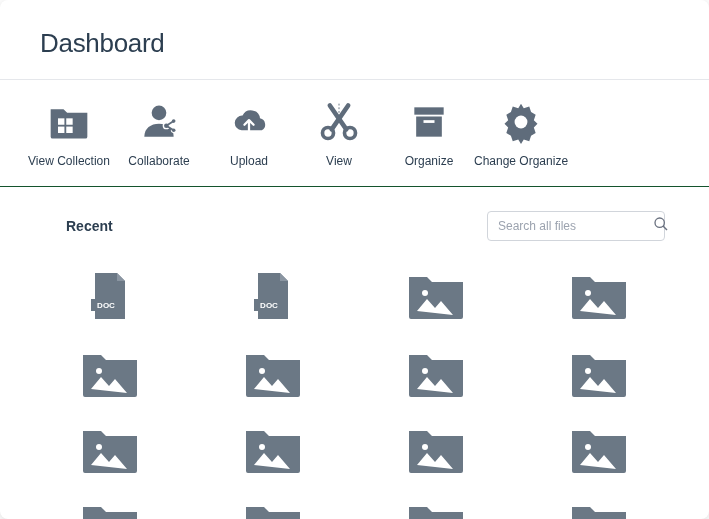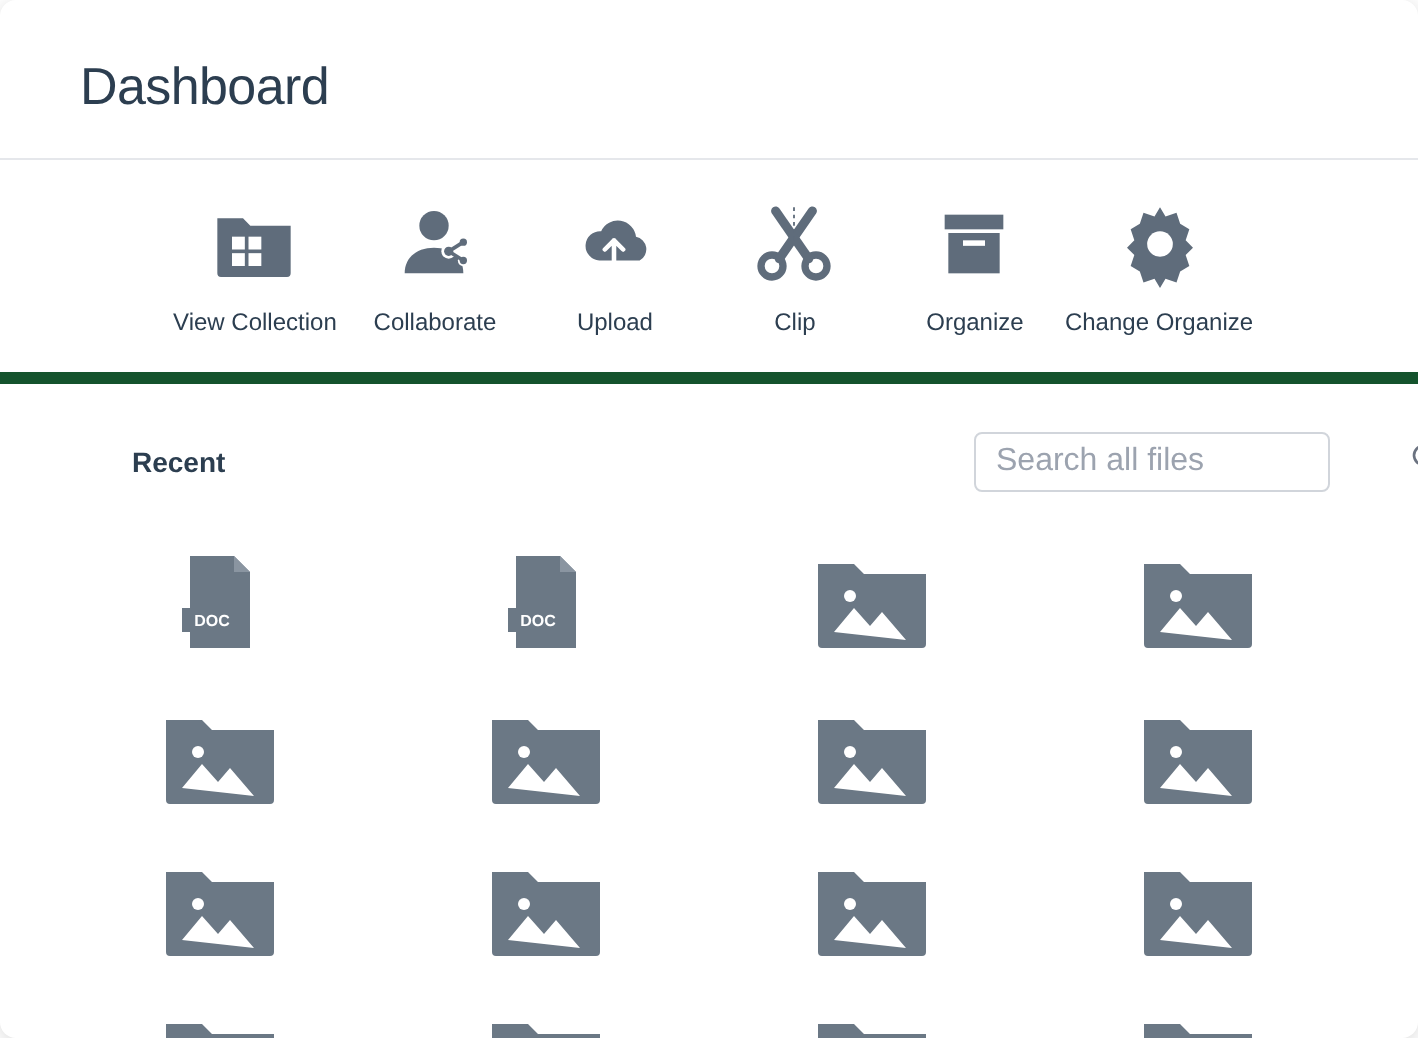--- a/index.html
+++ b/index.html
@@ -27,23 +27,23 @@
     font-weight: 500;
     color: #2c3e50;
     letter-spacing: -0.3px;
   }
   .divider {
     height: 1px;
     background: #e5e7eb;
   }
   .toolbar {
     display: flex;
-    justify-content: center;
+    justify-content: flex-start;
     padding: 18px 24px 18px 24px;
-    border-bottom: 6px solid #14532d;
+    border-bottom: 1px solid #14532d;
   }
   .action {
     display: flex;
     flex-direction: column;
     align-items: center;
     cursor: pointer;
     min-width: 90px;
   }
   .action-icon {
     width: 48px;
@@ -80,21 +80,21 @@
     align-items: center;
     border: 1px solid #d1d5db;
     border-radius: 4px;
     padding: 4px 10px;
     width: 178px;
     height: 30px;
   }
   .search-input {
     border: none;
     outline: none;
-    font-size: 16px;
+    font-size: 12px;
     color: #0369a1;
     flex: 1;
     background: transparent;
   }
   .search-input::placeholder { color: #9ca3af; }
   .search-icon svg { fill: none; stroke: #6b7280; stroke-width: 2; }
   .grid {
     display: grid;
     grid-template-columns: repeat(4, 1fr);
     column-gap: 40px;
@@ -165,21 +165,21 @@
     <div class="action">
       <div class="action-icon">
         <svg viewBox="0 0 48 48" width="48" height="44">
           <circle cx="12" cy="36" r="6" fill="none" stroke="#5f6c7b" stroke-width="4"></circle>
           <circle cx="36" cy="36" r="6" fill="none" stroke="#5f6c7b" stroke-width="4"></circle>
           <path d="M16 32 L34 6" stroke="#5f6c7b" stroke-width="5" stroke-linecap="round"></path>
           <path d="M32 32 L14 6" stroke="#5f6c7b" stroke-width="5" stroke-linecap="round"></path>
           <line x1="24" y1="4" x2="24" y2="24" stroke="#5f6c7b" stroke-width="1" stroke-dasharray="2,2"></line>
         </svg>
       </div>
-      <span class="action-label">Clip</span>
+      <span class="action-label">View</span>
     </div>
 
     <div class="action">
       <div class="action-icon">
         <svg viewBox="0 0 48 48" width="48" height="44">
           <rect x="8" y="8" width="32" height="8"></rect>
           <rect x="10" y="18" width="28" height="22"></rect>
           <rect x="18" y="22" width="12" height="3" fill="#fff"></rect>
         </svg>
       </div>

